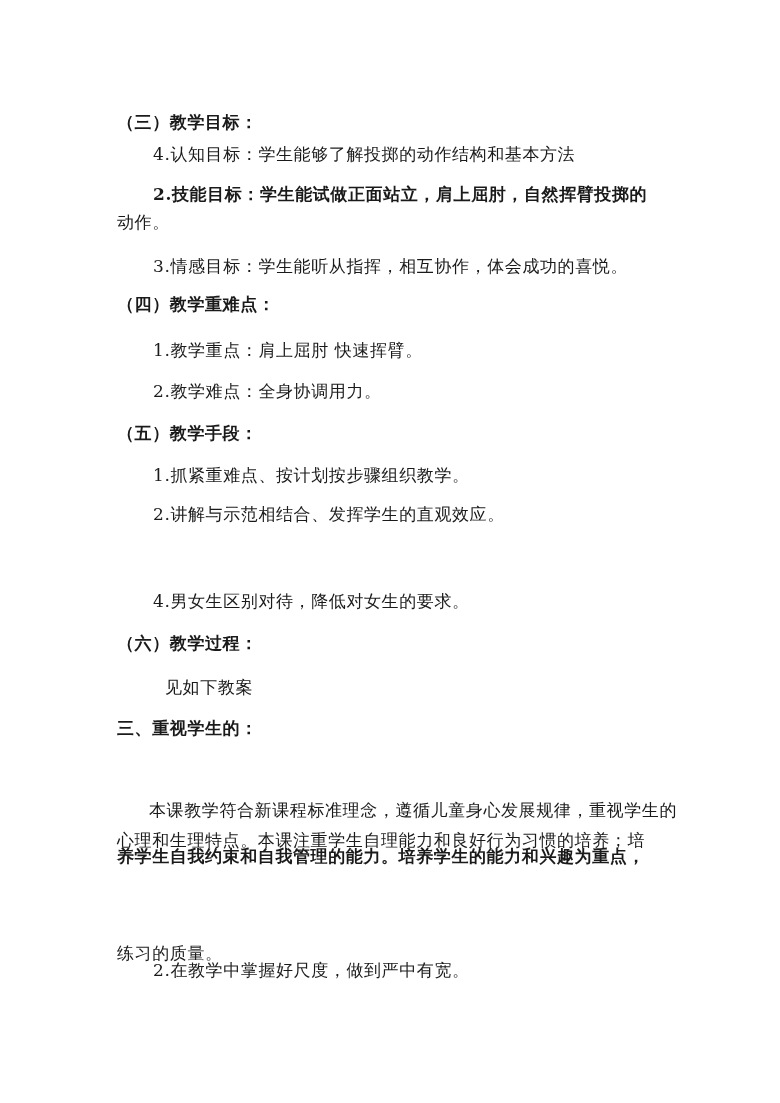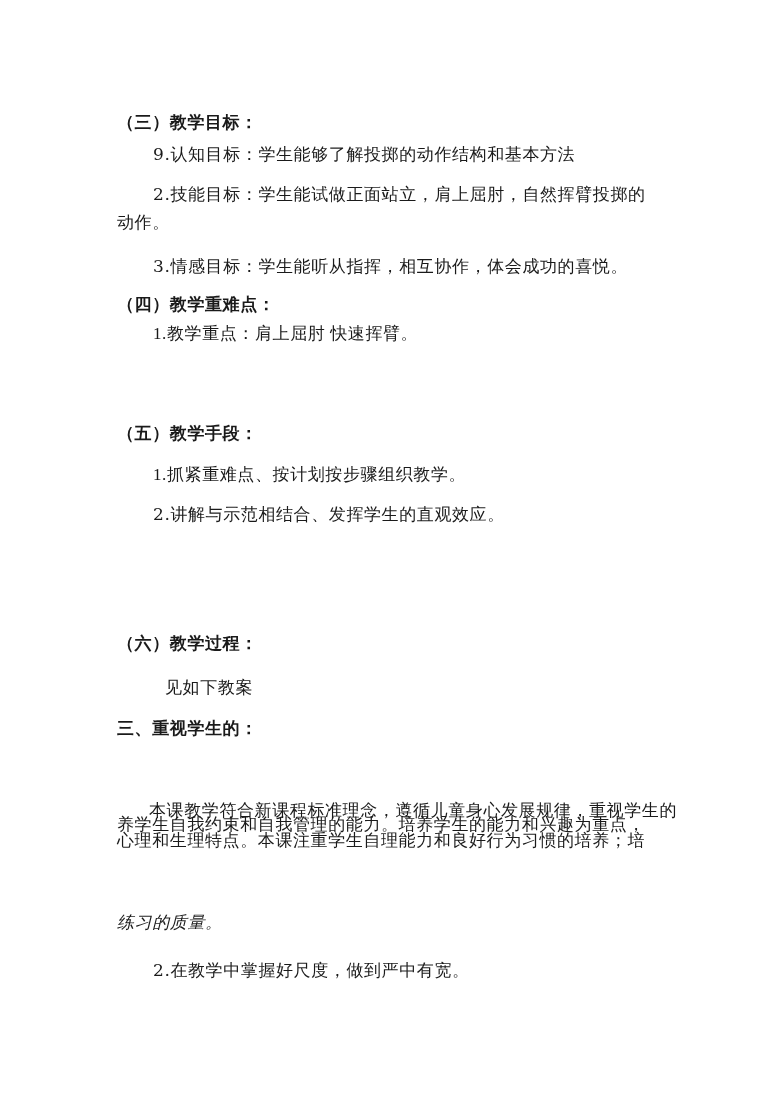--- a/index.html
+++ b/index.html
@@ -38,35 +38,37 @@
     .cont { left: 117px; }
     .note { left: 165px; }
     .para { left: 117px; }
   </style>
 </head>
 <body>
 
 <div class="page">
 
   <div class="line heading" style="top:112px;">（三）教学目标：</div>
-  <div class="line item" style="top:144px;">9.认知目标：学生能够了解投掷的动作结构和基本方法</div>
-  <div class="line item" style="top:184px;">2.技能目标：学生能试做正面站立，肩上屈肘，自然挥臂投掷的</div>
+  <div class="line item" style="top:144px;">4.认知目标：学生能够了解投掷的动作结构和基本方法</div>
+  <div class="line item" style="top:184px;font-weight:bold;">2.技能目标：学生能试做正面站立，肩上屈肘，自然挥臂投掷的</div>
   <div class="line cont" style="top:212px;">动作。</div>
   <div class="line item" style="top:256px;">3.情感目标：学生能听从指挥，相互协作，体会成功的喜悦。</div>
 
   <div class="line heading" style="top:296px;font-family:Liberation Mono, monospace;">（四）教学重难点：</div>
-  <div class="line item" style="top:324px;font-family:Liberation Serif, serif;">1.教学重点：肩上屈肘 快速挥臂。</div>
+  <div class="line item" style="top:340px;">1.教学重点：肩上屈肘 快速挥臂。</div>
+  <div class="line item" style="top:381px;">2.教学难点：全身协调用力。</div>
 
   <div class="line heading" style="top:423px;">（五）教学手段：</div>
-  <div class="line item" style="top:465px;font-family:Liberation Serif, serif;">1.抓紧重难点、按计划按步骤组织教学。</div>
+  <div class="line item" style="top:465px;">1.抓紧重难点、按计划按步骤组织教学。</div>
   <div class="line item" style="top:504px;">2.讲解与示范相结合、发挥学生的直观效应。</div>
+  <div class="line item" style="top:591px;">4.男女生区别对待，降低对女生的要求。</div>
 
   <div class="line heading" style="top:633px;">（六）教学过程：</div>
   <div class="line note" style="top:677px;">见如下教案</div>
 
   <div class="line heading" style="top:718px;">三、重视学生的：</div>
   <div class="line para" style="top:800px;margin-left:32px;">本课教学符合新课程标准理念，遵循儿童身心发展规律，重视学生的</div>
   <div class="line para" style="top:830px;">心理和生理特点。本课注重学生自理能力和良好行为习惯的培养；培</div>
-  <div class="line para" style="top:814px;">养学生自我约束和自我管理的能力。培养学生的能力和兴趣为重点，</div>
-  <div class="line para" style="top:912px;font-style:italic;">练习的质量。</div>
+  <div class="line para" style="top:846px;font-weight:bold;">养学生自我约束和自我管理的能力。培养学生的能力和兴趣为重点，</div>
+  <div class="line para" style="top:943px;">练习的质量。</div>
   <div class="line item" style="top:960px;">2.在教学中掌握好尺度，做到严中有宽。</div>
 
 </div>
 
 </body></html>

